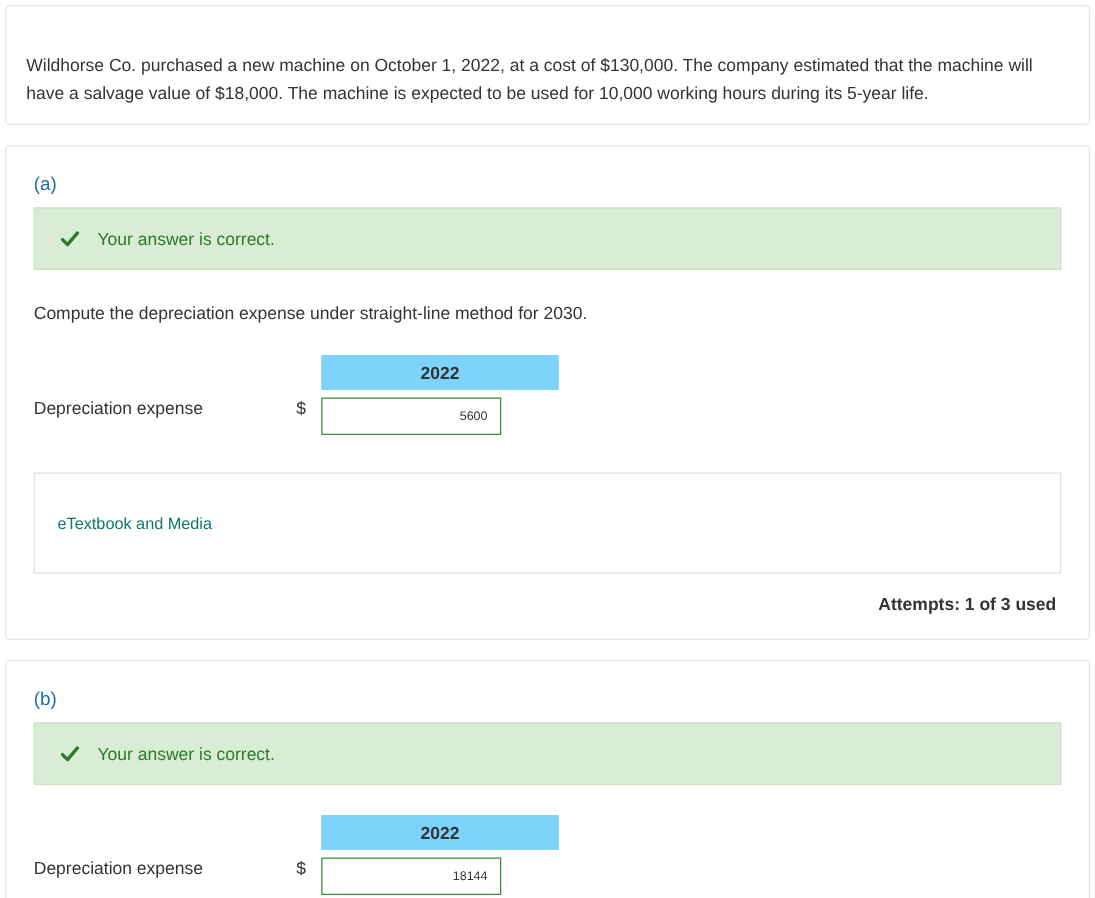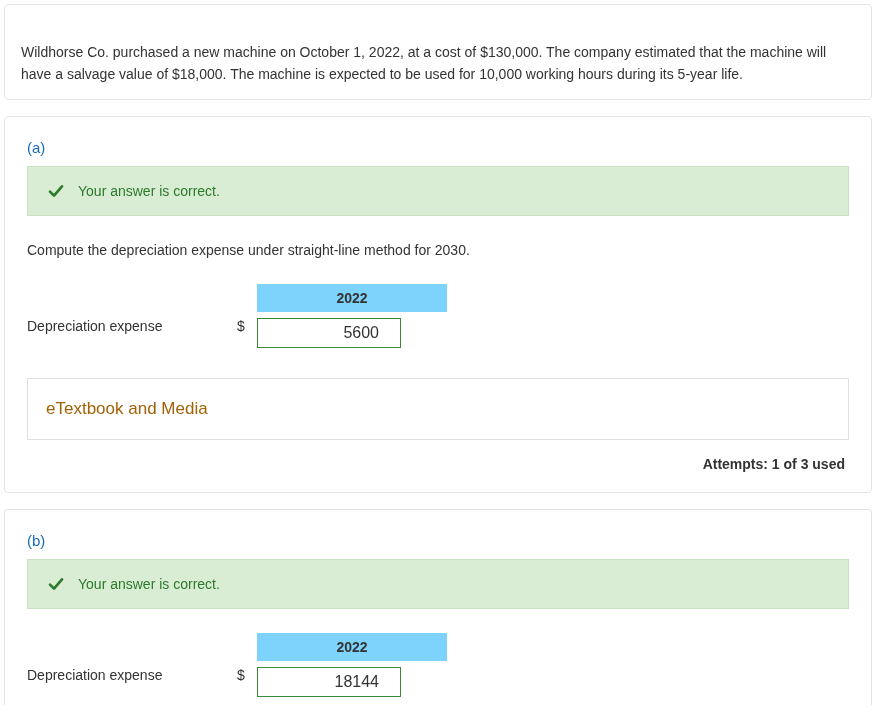--- a/index.html
+++ b/index.html
@@ -81,31 +81,31 @@
     color: #333;
   }
   .dollar {
     width: 20px;
     color: #333;
   }
   .answer-input {
     width: 144px;
     height: 30px;
     border: 1px solid #3a8a3a;
-    padding: 0 21px;
+    padding: 0 10px;
     text-align: right;
-    font-size: 16px;
+    font-size: 10px;
     color: #333;
     background: #fff;
   }
   .media-bar {
     border: 1px solid #e0e0e0;
-    padding: 20px 18px;
-    color: #a16207;
-    font-size: 17px;
+    padding: 32px 18px;
+    color: #0f766e;
+    font-size: 13px;
     margin-top: 30px;
   }
   .attempts {
     text-align: right;
     font-weight: 700;
     color: #333;
     padding: 16px 4px 0 4px;
   }
 </style>
 </head>

